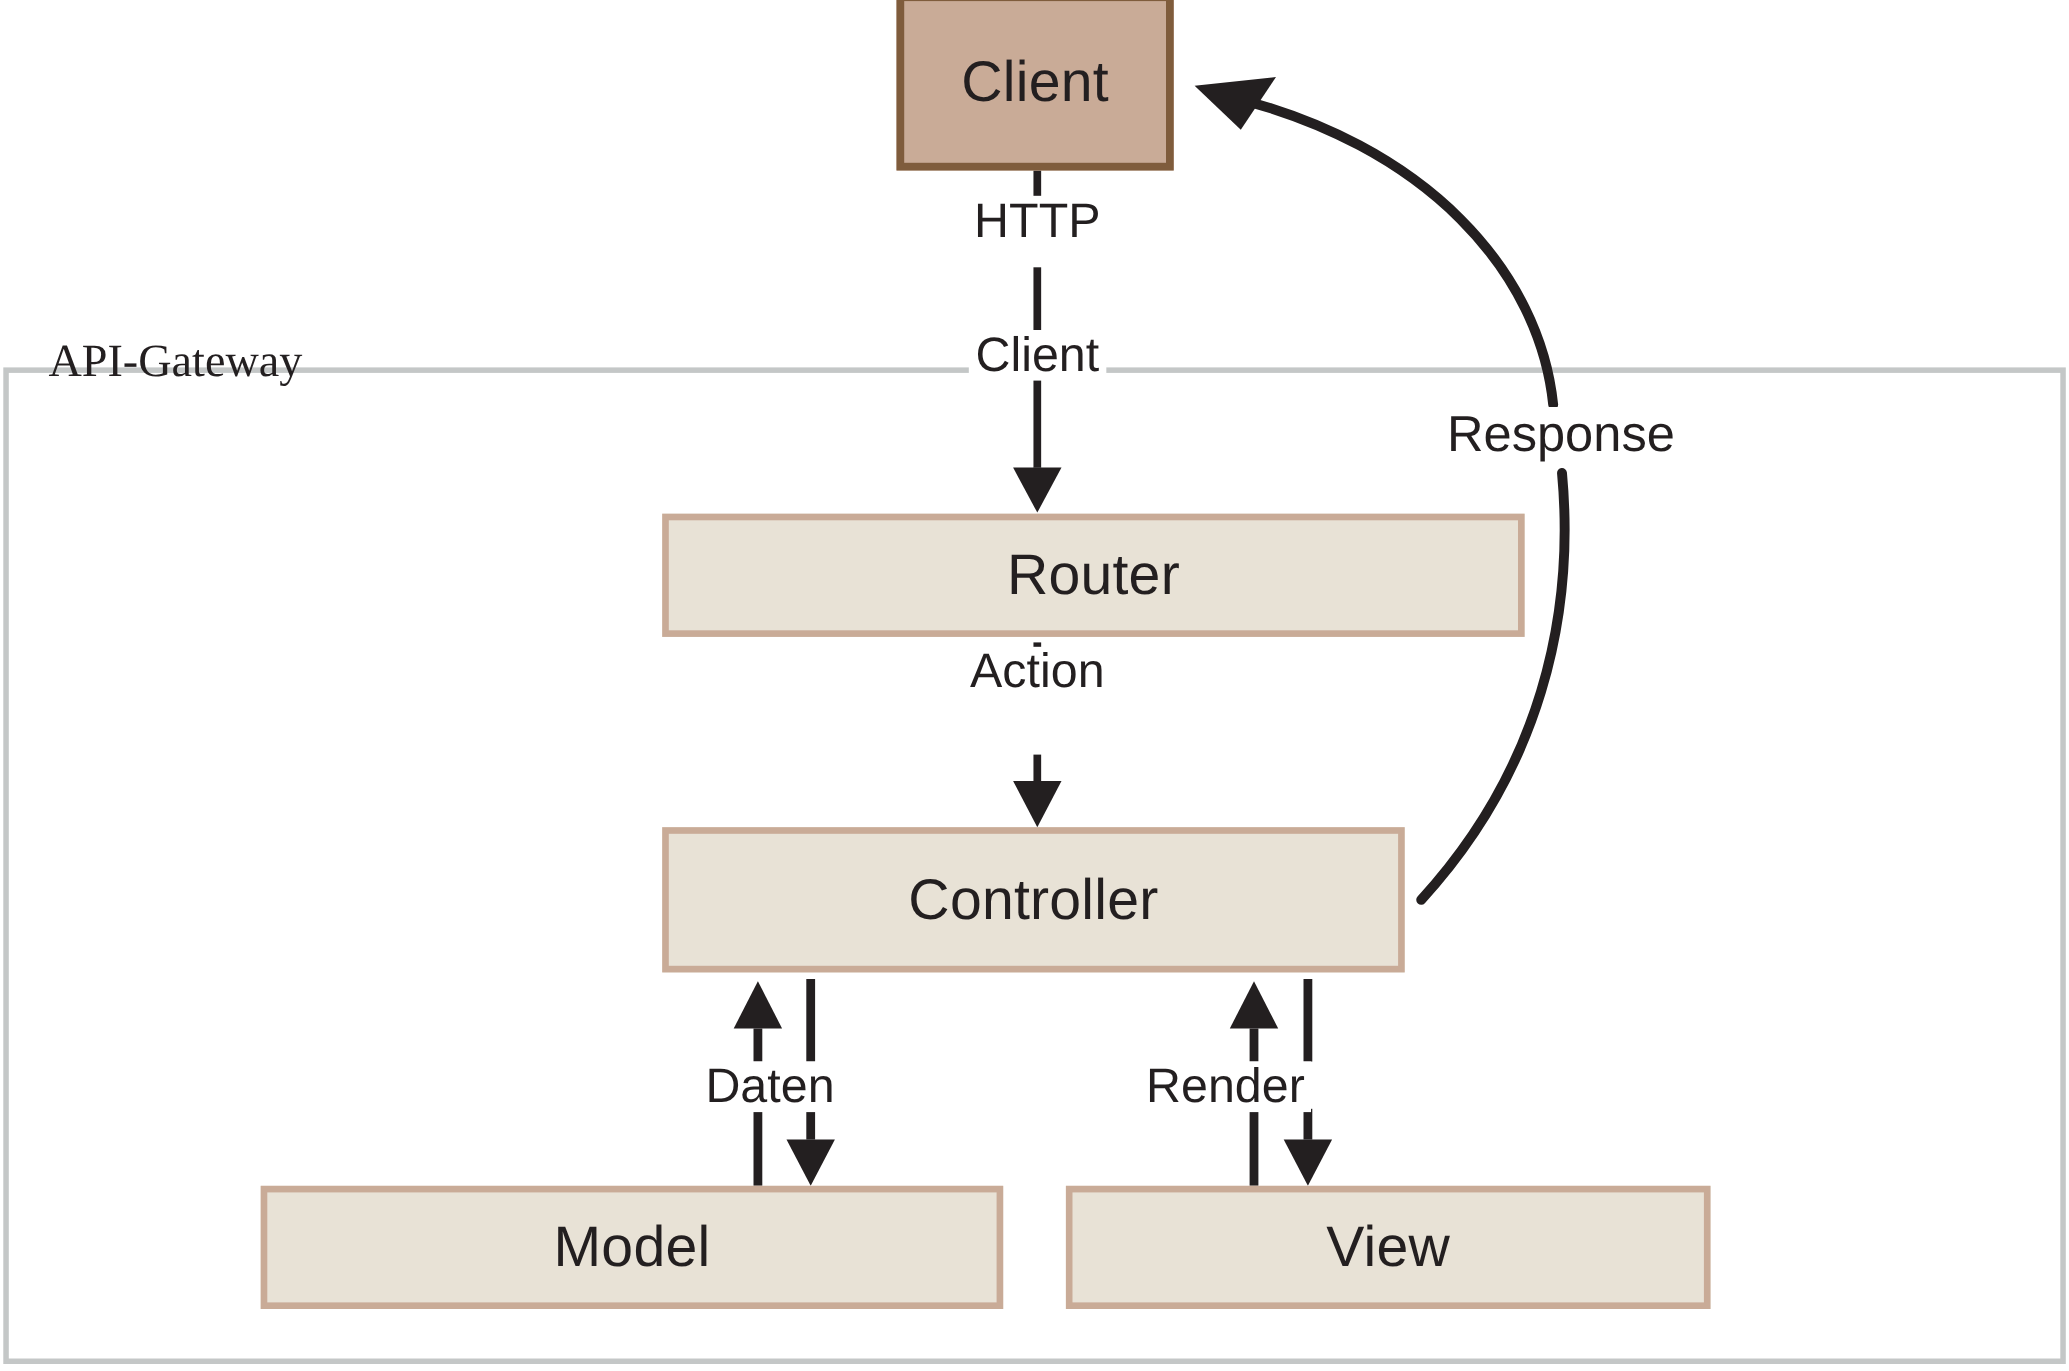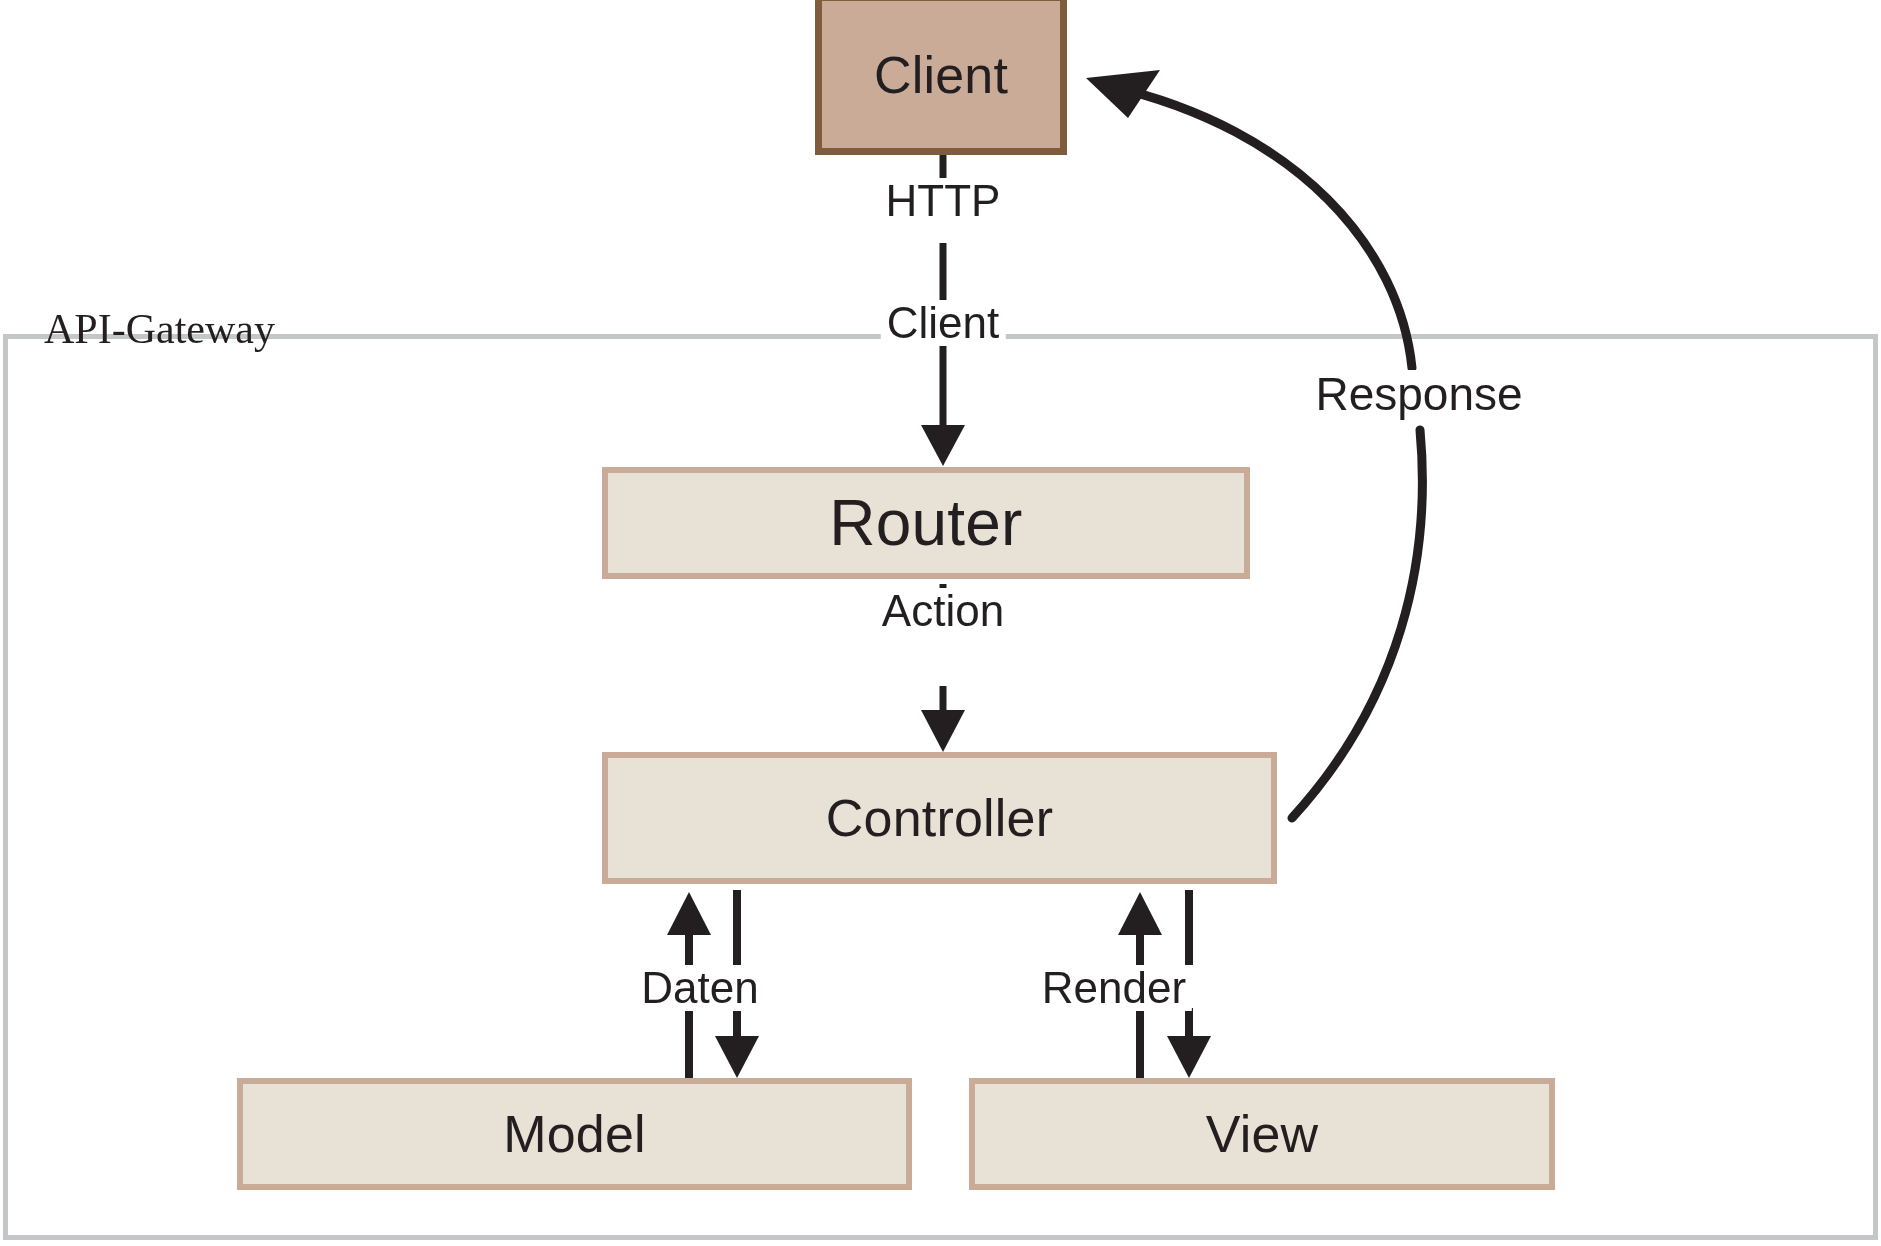--- a/index.html
+++ b/index.html
@@ -122,21 +122,21 @@
       <path d="M1292,818 C1400,700 1432,560 1420,430" stroke="#231f20" stroke-width="9" fill="none" stroke-linecap="round"></path>
       <path d="M1412,368 C1400,250 1300,130 1110,86" stroke="#231f20" stroke-width="9" fill="none" stroke-linecap="round"></path>
       <path d="M1086,78 L1160,70 L1128,118 Z" fill="#231f20"></path>
     </g>
   </svg>
 
   <div class="node node-client" style="left:815px; top:-6px; width:252px; height:161px; font-size:52px;">
     <span>Client</span>
   </div>
 
-  <div class="node node-mvc" style="left:602px; top:467px; width:648px; height:112px; font-size:64px;">
+  <div class="node node-mvc" style="left:602px; top:467px; width:784px; height:112px; font-size:52px;">
     <span>Router</span>
   </div>
 
   <div class="node node-mvc" style="left:237px; top:1078px; width:675px; height:112px; font-size:52px;">
     <span>Model</span>
   </div>
 
   <div class="node node-mvc" style="left:602px; top:752px; width:675px; height:132px; font-size:52px;">
     <span>Controller</span>
   </div>

